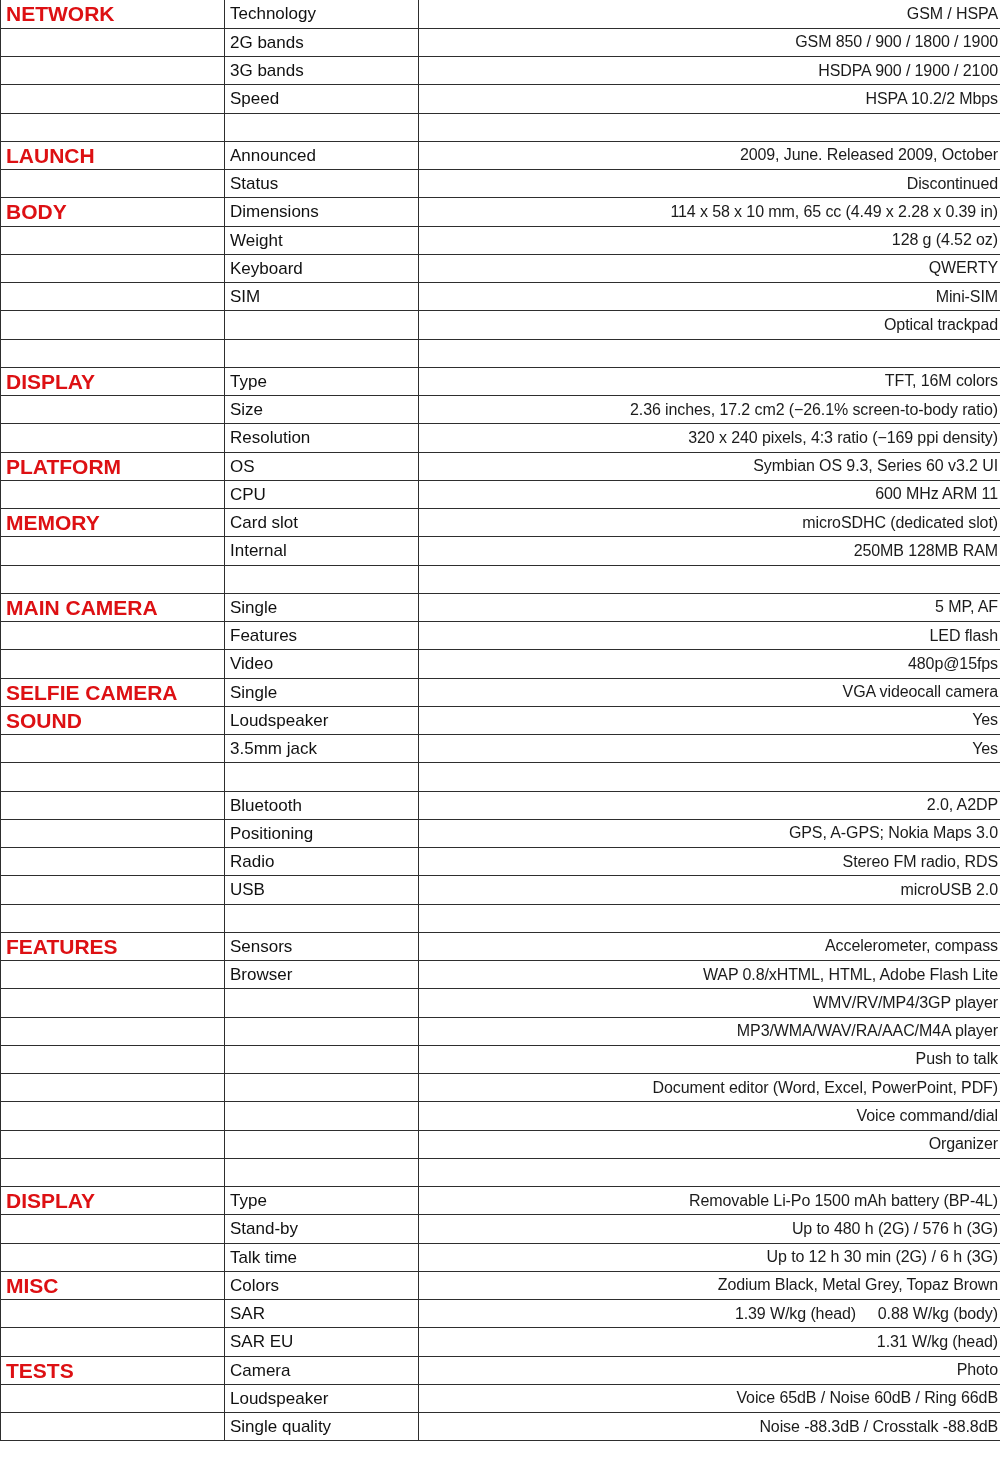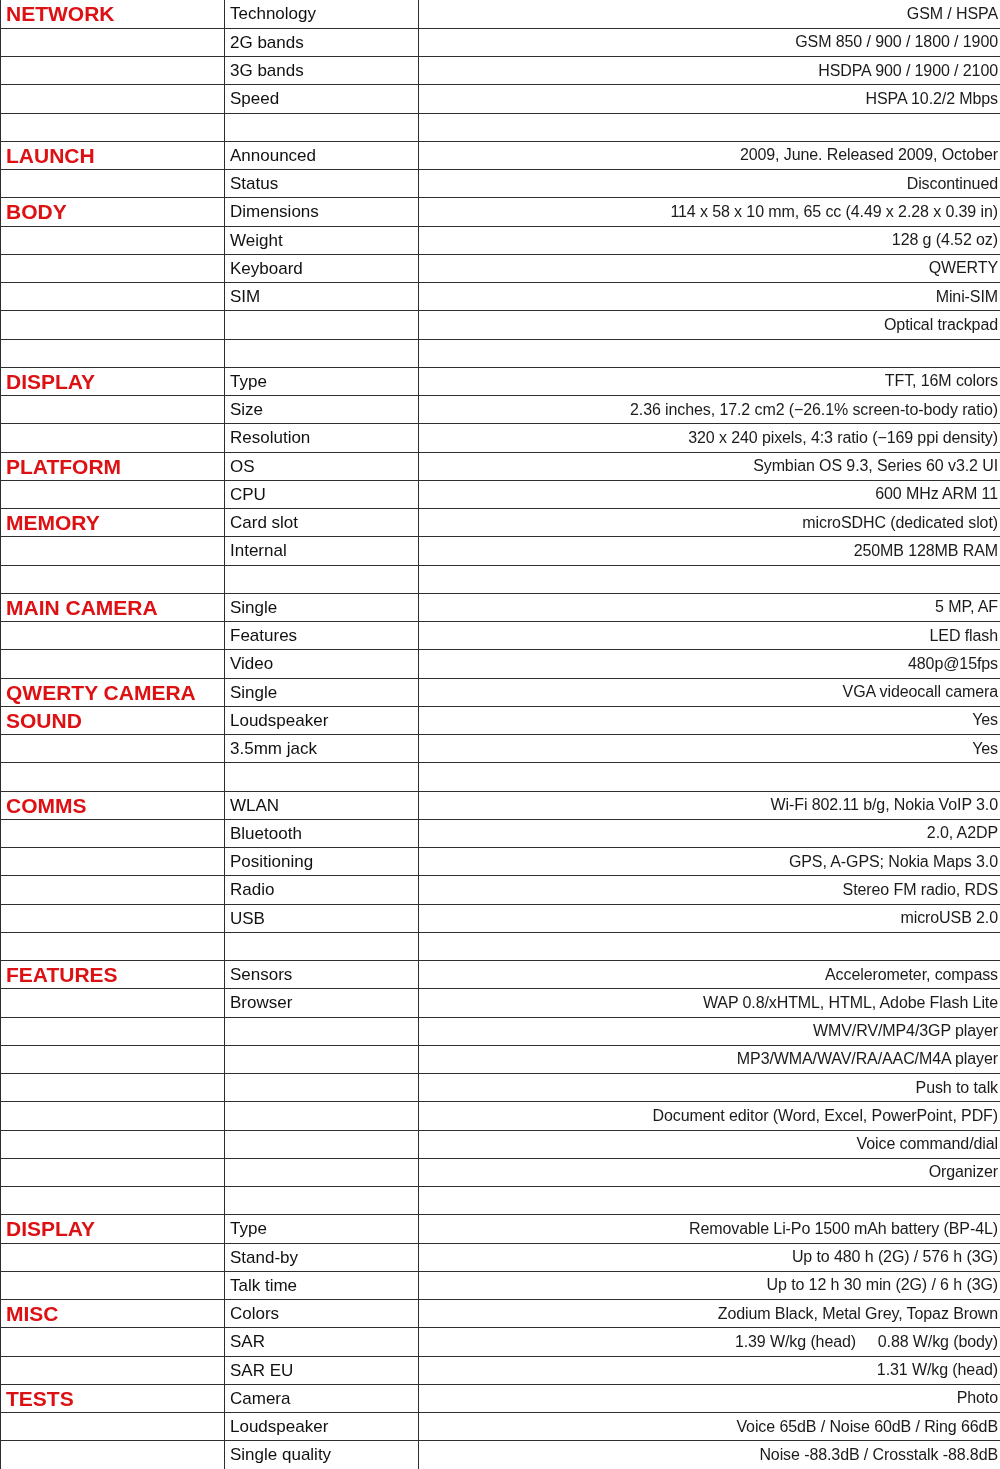--- a/index.html
+++ b/index.html
@@ -184,43 +184,38 @@
     <td class="cat"></td>
     <td class="lbl">Features</td>
     <td class="val">LED flash</td>
   </tr>
       <tr>
     <td class="cat"></td>
     <td class="lbl">Video</td>
     <td class="val">480p@15fps</td>
   </tr>
       <tr>
-    <td class="cat">QWERTY CAMERA</td>
+    <td class="cat">SELFIE CAMERA</td>
     <td class="lbl">Single</td>
     <td class="val">VGA videocall camera</td>
   </tr>
       <tr>
     <td class="cat">SOUND</td>
     <td class="lbl">Loudspeaker</td>
     <td class="val">Yes</td>
   </tr>
       <tr>
     <td class="cat"></td>
     <td class="lbl">3.5mm jack</td>
     <td class="val">Yes</td>
   </tr>
       <tr>
     <td class="cat"></td>
     <td class="lbl"></td>
     <td class="val"></td>
-  </tr>
-      <tr>
-    <td class="cat">COMMS</td>
-    <td class="lbl">WLAN</td>
-    <td class="val">Wi-Fi 802.11 b/g, Nokia VoIP 3.0</td>
   </tr>
       <tr>
     <td class="cat"></td>
     <td class="lbl">Bluetooth</td>
     <td class="val">2.0, A2DP</td>
   </tr>
       <tr>
     <td class="cat"></td>
     <td class="lbl">Positioning</td>
     <td class="val">GPS, A-GPS; Nokia Maps 3.0</td>

